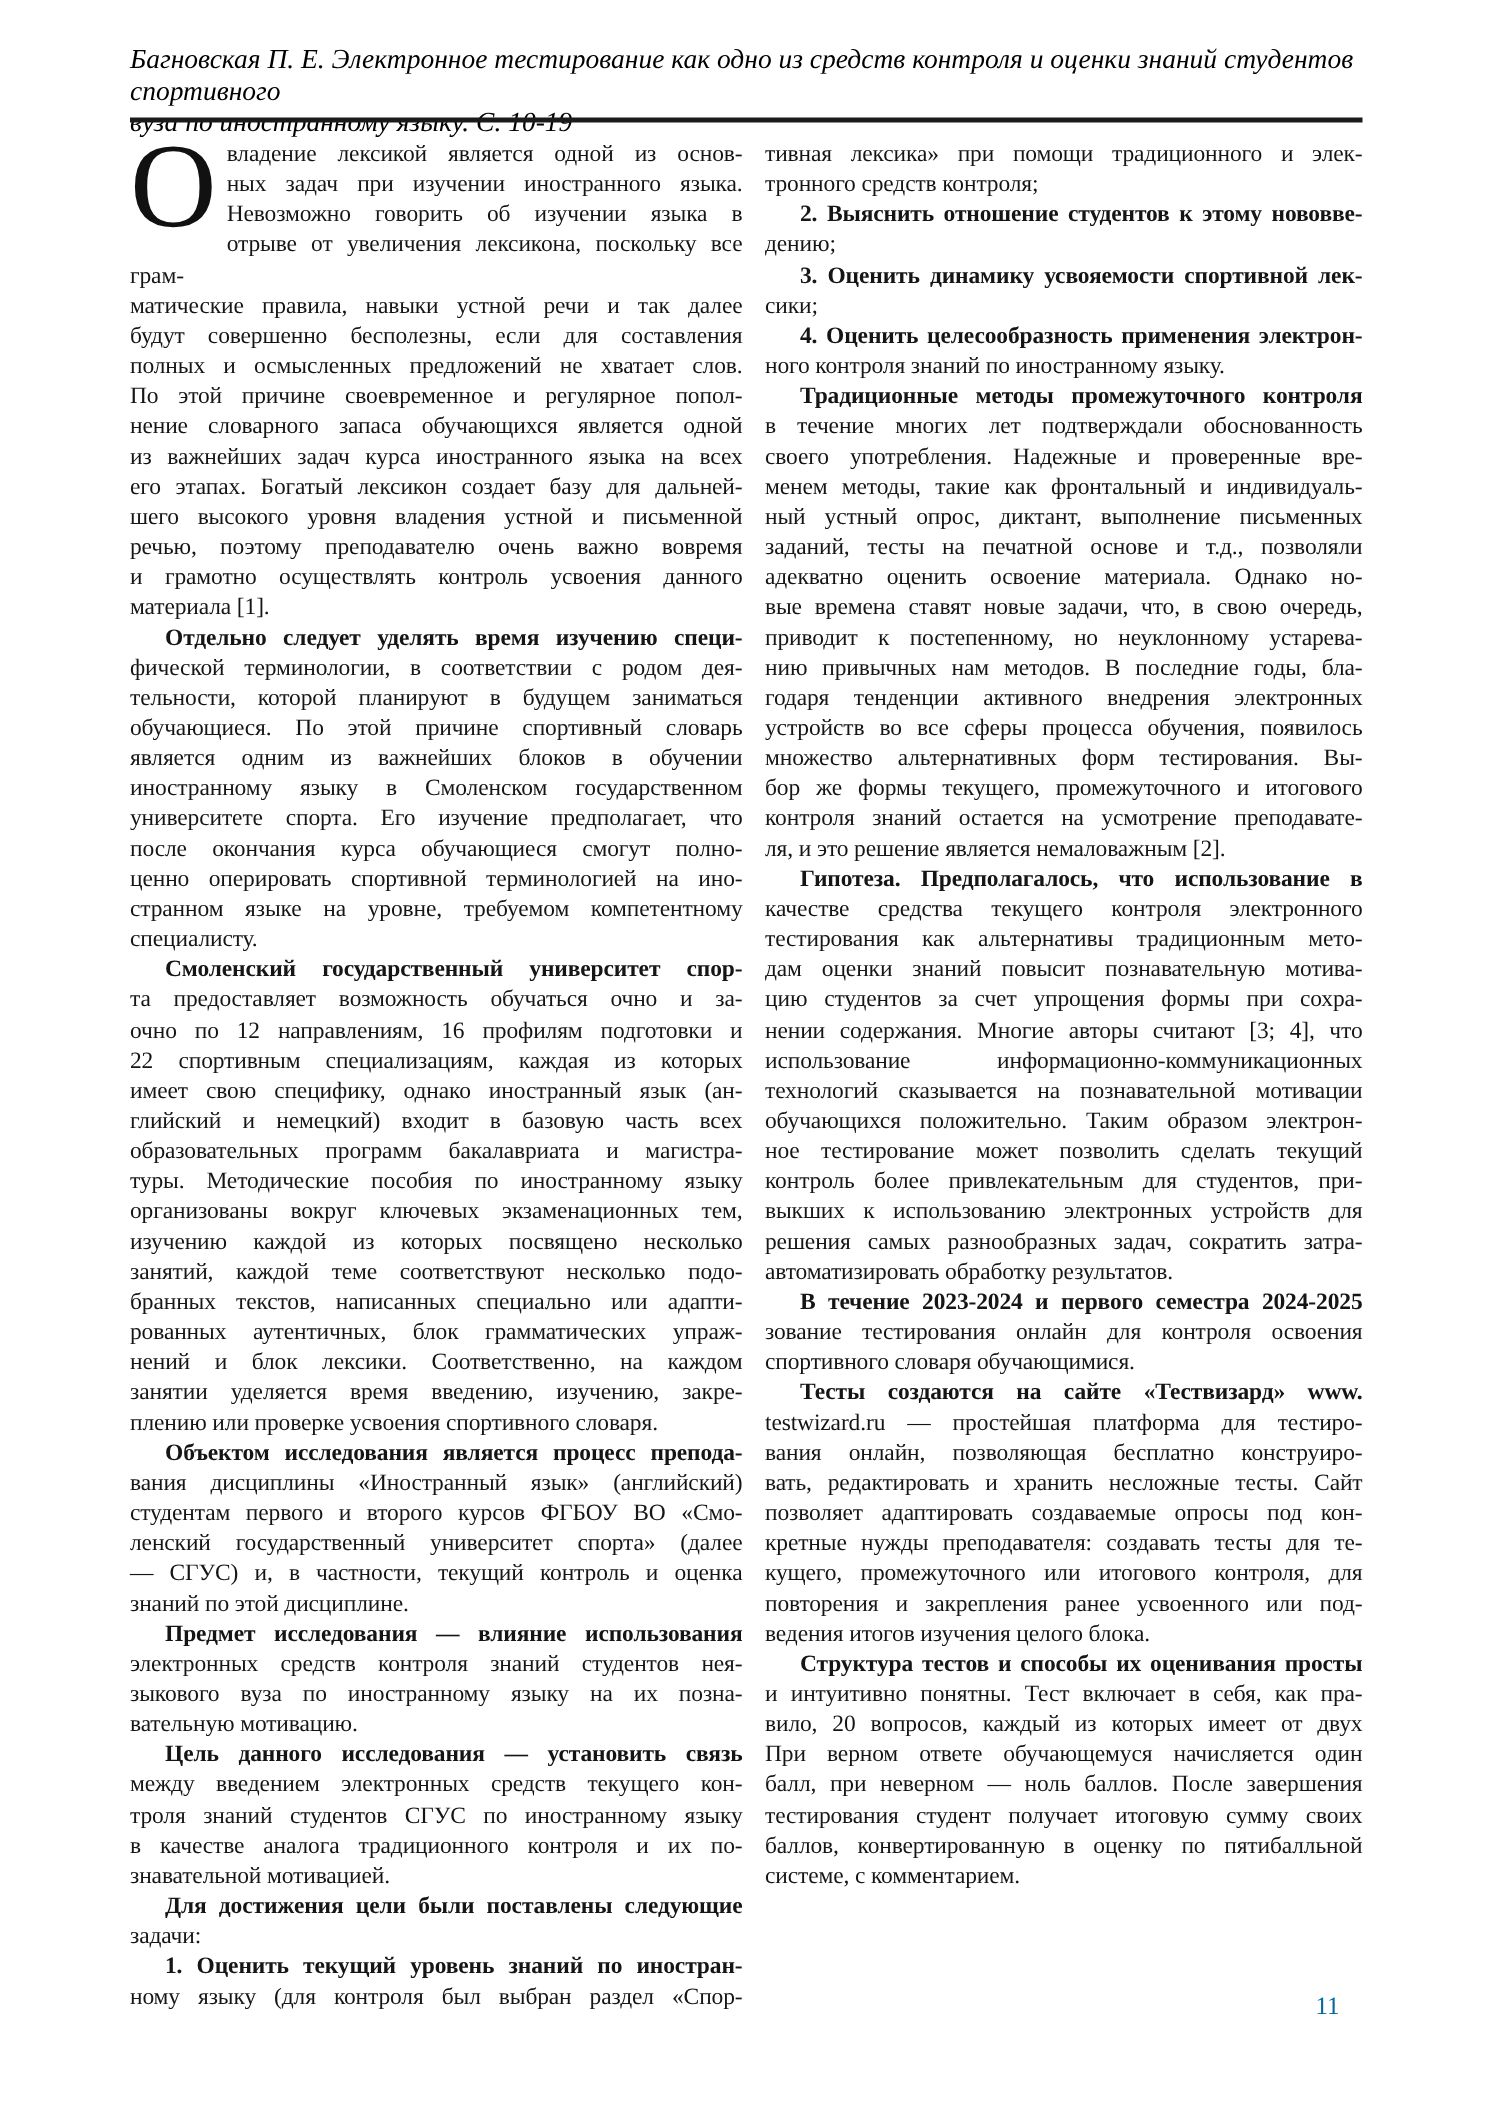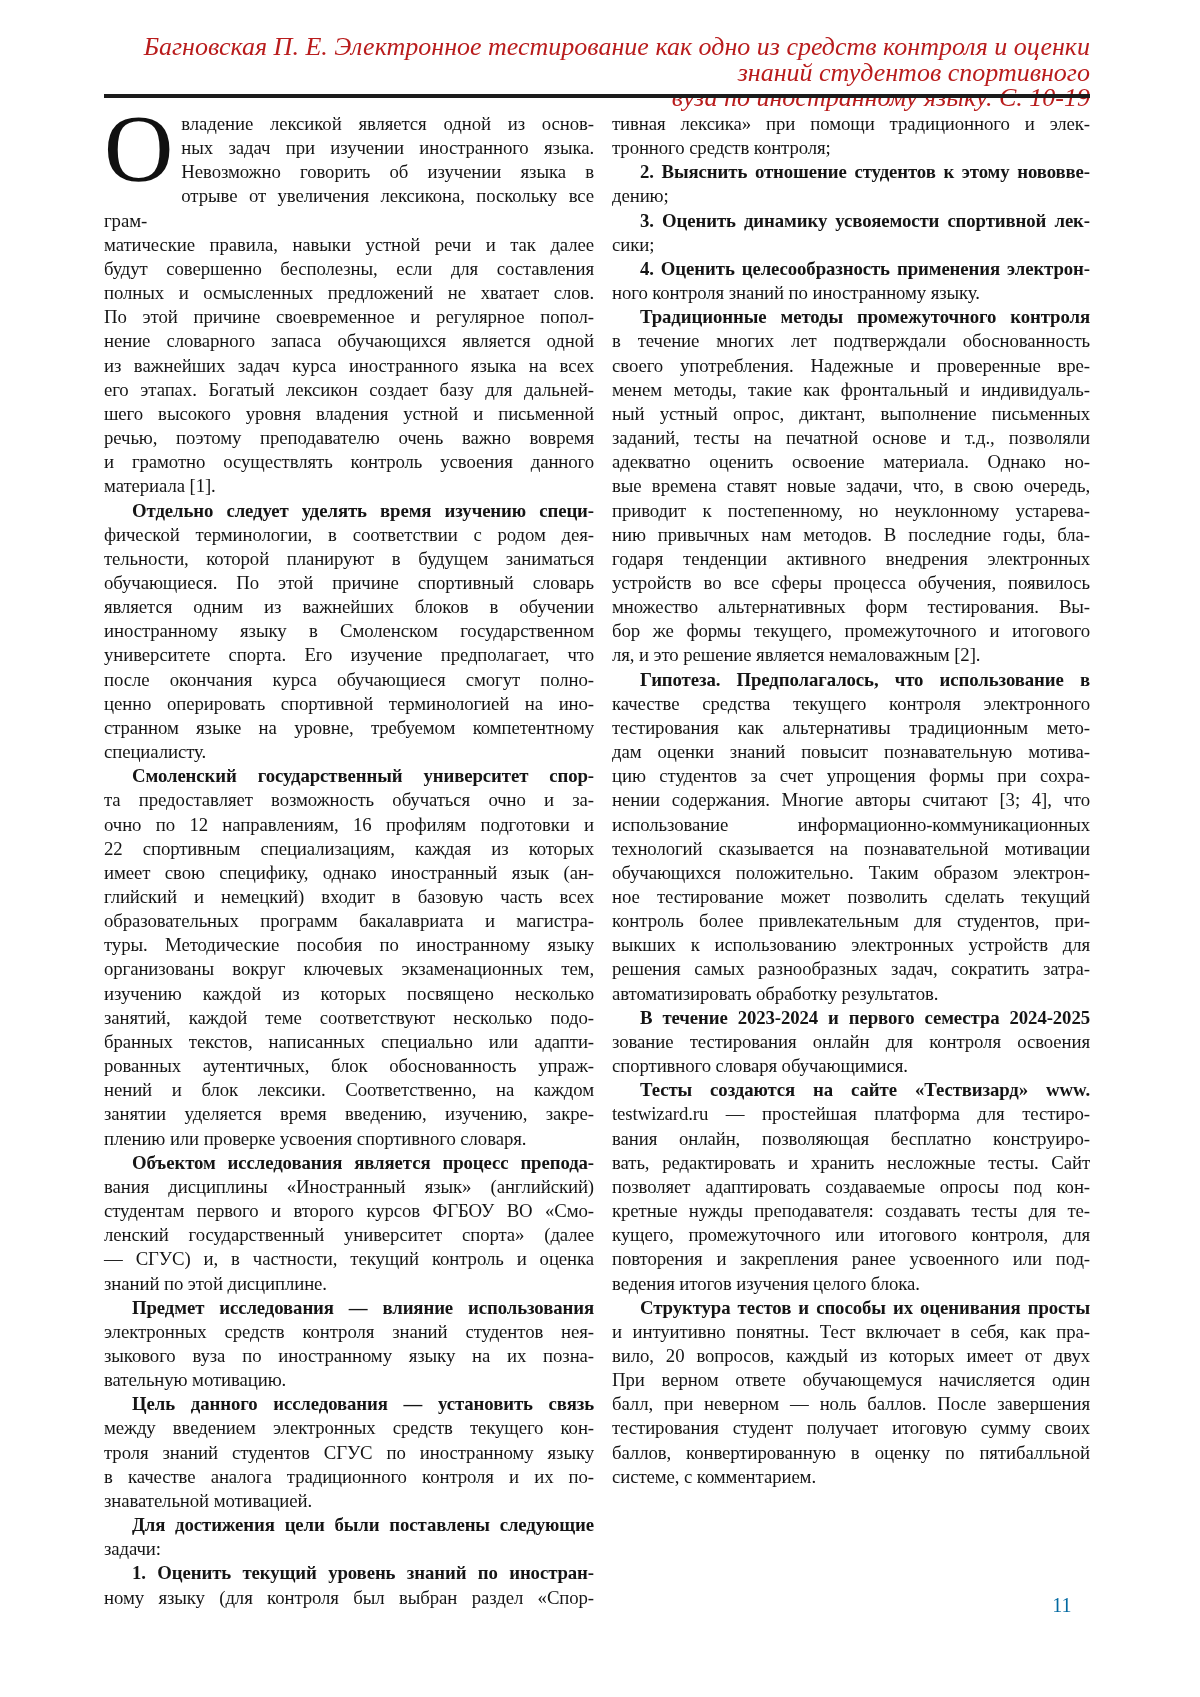--- a/index.html
+++ b/index.html
@@ -10,25 +10,24 @@
     background: #ffffff;
     font-family: "Liberation Serif", "DejaVu Serif", serif;
     color: #151515;
     overflow: hidden;
   }
   .running-head {
     position: absolute;
     top: 34px;
     left: 104px;
     width: 986px;
-    text-align: right;
     font-style: italic;
-    font-size: 26px;
+    font-size: 22px;
     line-height: 25.5px;
-    color: #b91c1c;
+    color: #000000;
   }
   .header-rule {
     position: absolute;
     top: 94px;
     left: 104px;
     width: 986px;
     height: 4px;
     background: #1b1b1b;
   }
   .columns {
@@ -119,21 +118,21 @@
           <div class="line">очно по 12 направлениям, 16 профилям подготовки и</div>
           <div class="line">22 спортивным специализациям, каждая из которых</div>
           <div class="line">имеет свою специфику, однако иностранный язык (ан-</div>
           <div class="line">глийский и немецкий) входит в базовую часть всех</div>
           <div class="line">образовательных программ бакалавриата и магистра-</div>
           <div class="line">туры. Методические пособия по иностранному языку</div>
           <div class="line">организованы вокруг ключевых экзаменационных тем,</div>
           <div class="line">изучению каждой из которых посвящено несколько</div>
           <div class="line">занятий, каждой теме соответствуют несколько подо-</div>
           <div class="line">бранных текстов, написанных специально или адапти-</div>
-          <div class="line">рованных аутентичных, блок обоснованность упраж-</div>
+          <div class="line">рованных аутентичных, блок грамматических упраж-</div>
           <div class="line">нений и блок лексики. Соответственно, на каждом</div>
           <div class="line">занятии уделяется время введению, изучению, закре-</div>
           <div class="line last">плению или проверке усвоения спортивного словаря.</div>
         </div>
         <div class="para">
           <div class="line indent">Объектом исследования является процесс препода-</div>
           <div class="line">вания дисциплины «Иностранный язык» (английский)</div>
           <div class="line">студентам первого и второго курсов ФГБОУ ВО «Смо-</div>
           <div class="line">ленский государственный университет спорта» (далее</div>
           <div class="line">— СГУС) и, в частности, текущий контроль и оценка</div>
@@ -186,20 +185,21 @@
           <div class="line">ный устный опрос, диктант, выполнение письменных</div>
           <div class="line">заданий, тесты на печатной основе и т.д., позволяли</div>
           <div class="line">адекватно оценить освоение материала. Однако но-</div>
           <div class="line">вые времена ставят новые задачи, что, в свою очередь,</div>
           <div class="line">приводит к постепенному, но неуклонному устарева-</div>
           <div class="line">нию привычных нам методов. В последние годы, бла-</div>
           <div class="line">годаря тенденции активного внедрения электронных</div>
           <div class="line">устройств во все сферы процесса обучения, появилось</div>
           <div class="line">множество альтернативных форм тестирования. Вы-</div>
           <div class="line">бор же формы текущего, промежуточного и итогового</div>
+          <div class="line">контроля знаний остается на усмотрение преподавате-</div>
           <div class="line last">ля, и это решение является немаловажным [2].</div>
         </div>
         <div class="para">
           <div class="line indent">Гипотеза. Предполагалось, что использование в</div>
           <div class="line">качестве средства текущего контроля электронного</div>
           <div class="line">тестирования как альтернативы традиционным мето-</div>
           <div class="line">дам оценки знаний повысит познавательную мотива-</div>
           <div class="line">цию студентов за счет упрощения формы при сохра-</div>
           <div class="line">нении содержания. Многие авторы считают [3; 4], что</div>
           <div class="line">использование информационно-коммуникационных</div>

